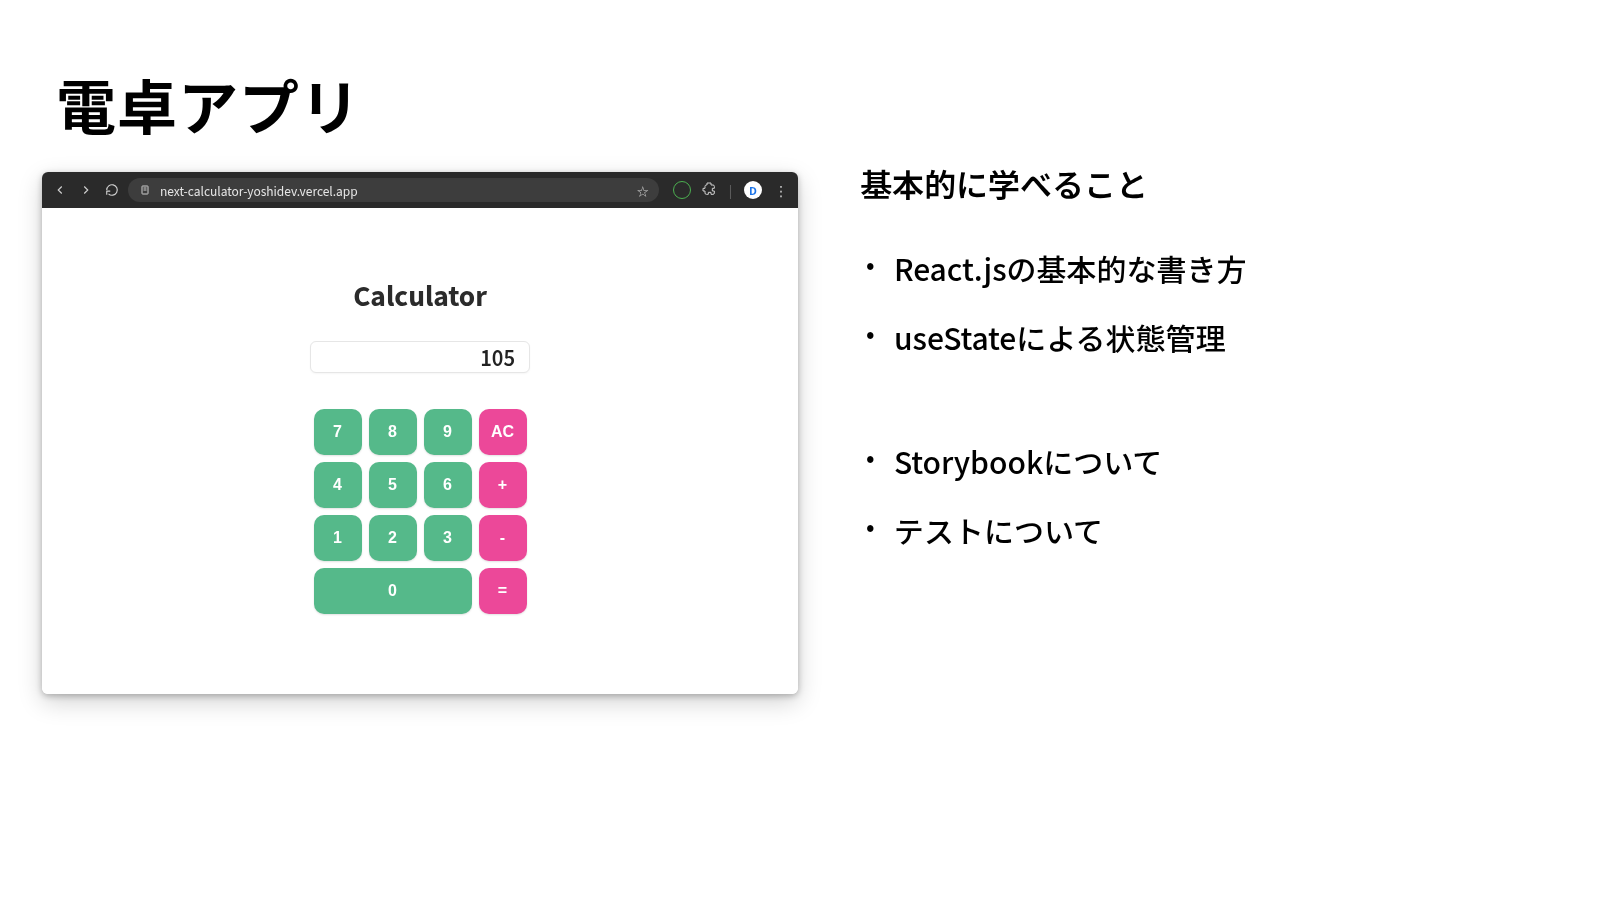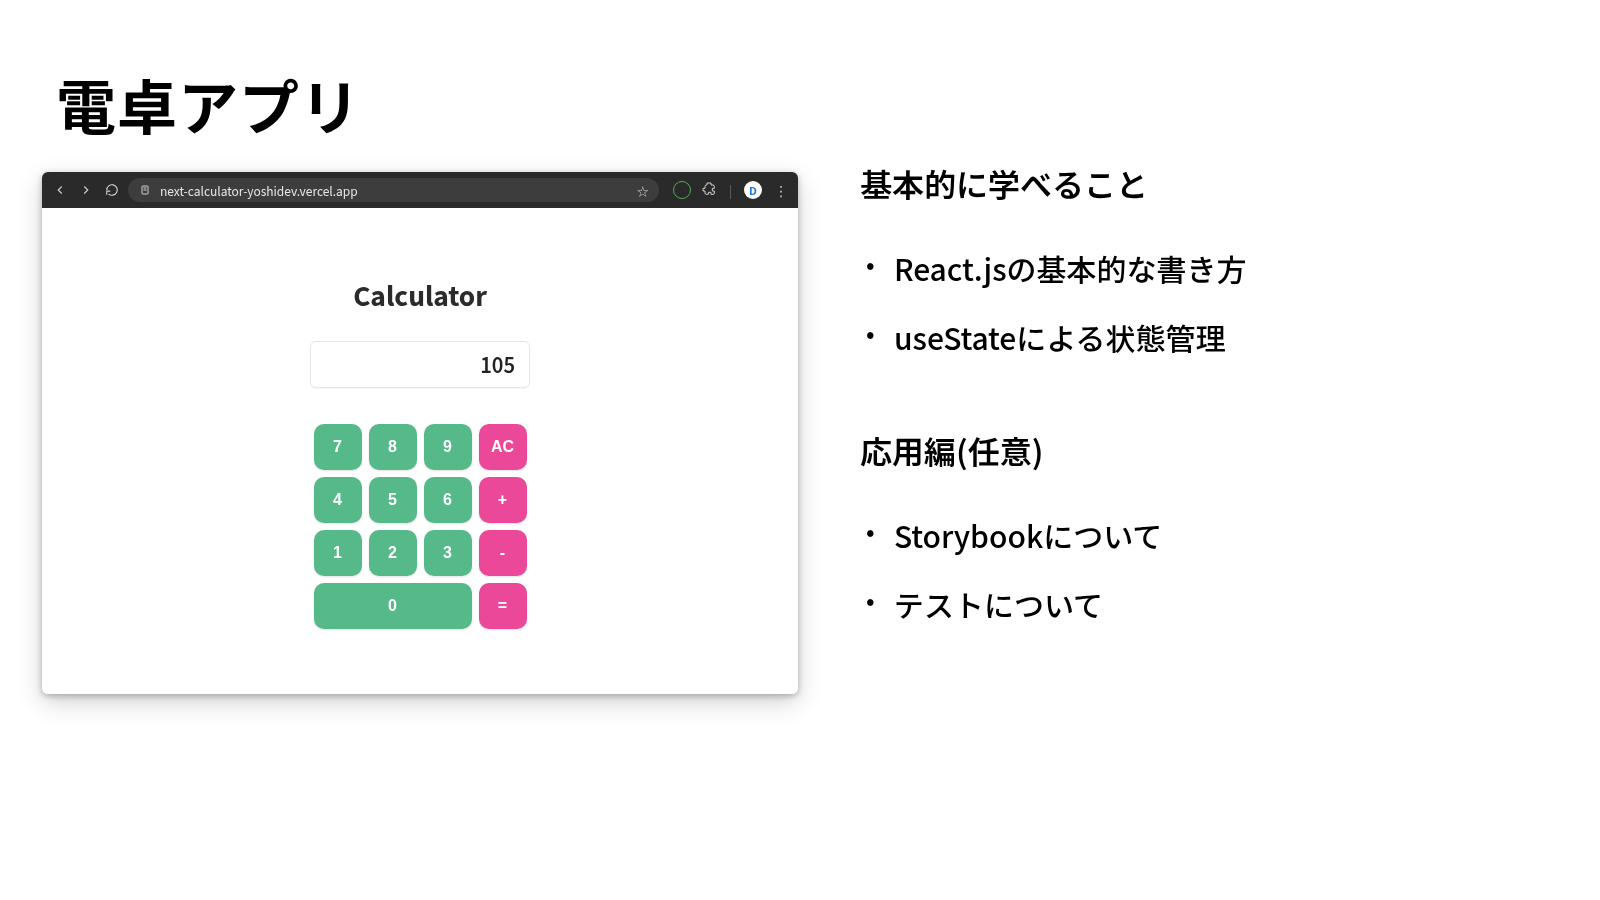--- a/index.html
+++ b/index.html
@@ -33,21 +33,21 @@
   .circ.blue { background: #fff; }
   .circ.blue span { color:#1a73e8; font-weight:700; font-size:11px; }
   .ext-icon svg { width:16px; height:16px; stroke:#cfcfcf; fill:none; stroke-width:1.5;}
   .menu-dots { color:#cfcfcf; font-size:14px; line-height:1; padding:0 2px;}
   .sep { color:#6b6b6b; font-size:12px; padding:0 2px;}
 
   .page { position: relative; width: 100%; height: calc(100% - 36px); background: #ffffff; }
   .page-inner { position: absolute; left: 50%; top: 68px; transform: translateX(-50%); width: 240px; display:flex; flex-direction:column; align-items:center; }
   .calc-title { font-size: 26px; font-weight: 800; color:#2b2b2b; margin-bottom: 28px; }
   .calc-display {
-    width: 220px; height: 47px; background:#fff; border:1px solid #e6e6e6; border-radius:6px;
+    width: 220px; height: 32px; background:#fff; border:1px solid #e6e6e6; border-radius:6px;
     display:flex; align-items:center; justify-content:flex-end; padding:0 14px;
     font-size:20px; color:#222; font-weight:600; margin-bottom: 36px;
     box-shadow: 0 1px 2px rgba(0,0,0,0.04);
   }
   .keypad { display:grid; grid-template-columns: repeat(4, 48px); grid-auto-rows: 46px; gap: 7px; }
   .key {
     border:none; border-radius:10px; color:#fff; font-size:16px; font-weight:600;
     display:flex; align-items:center; justify-content:center; cursor:pointer;
     box-shadow: 0 1px 2px rgba(0,0,0,0.12);
   }
@@ -140,20 +140,19 @@
     </div>
   </div>
 
   <div class="rightcol">
     <div class="section-head">基本的に学べること</div>
     <ul class="bullets">
       <li>React.jsの基本的な書き方</li>
       <li>useStateによる状態管理</li>
     </ul>
 
-    <div class="section-head">応用編(任意)</div>
     <ul class="bullets">
       <li>Storybookについて</li>
       <li>テストについて</li>
     </ul>
   </div>
 
 </div>
 
 </body></html>

